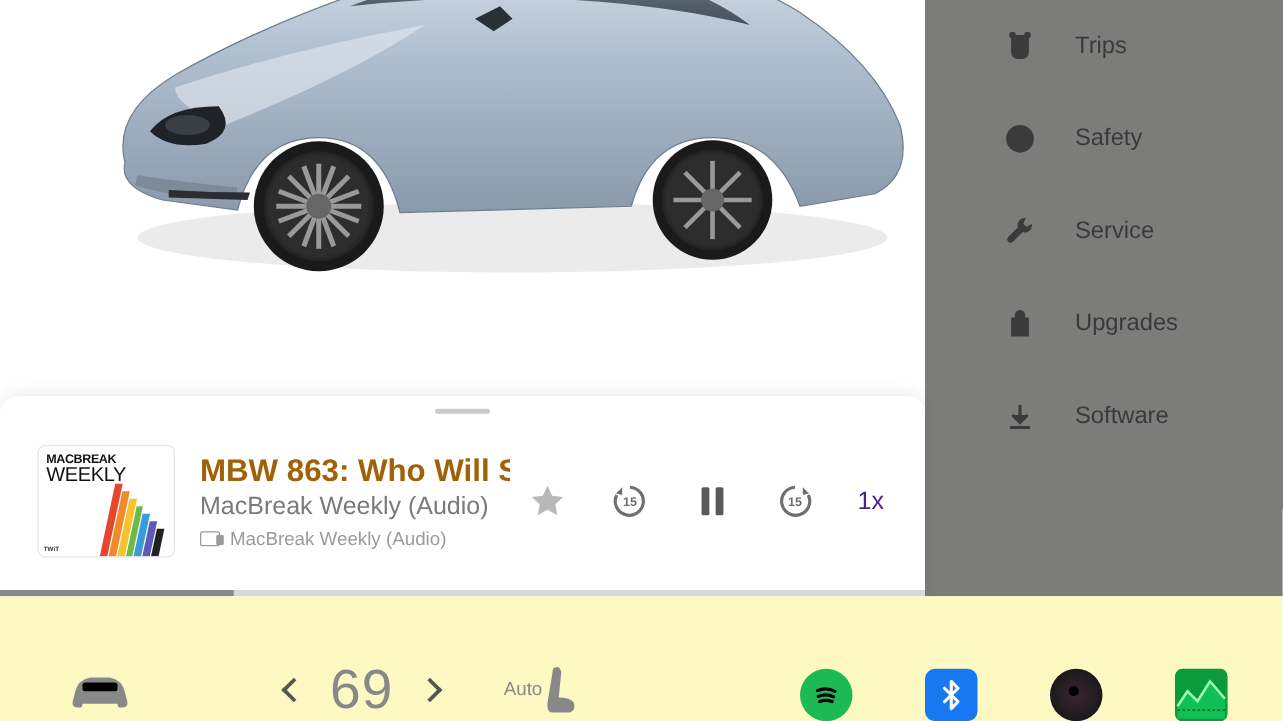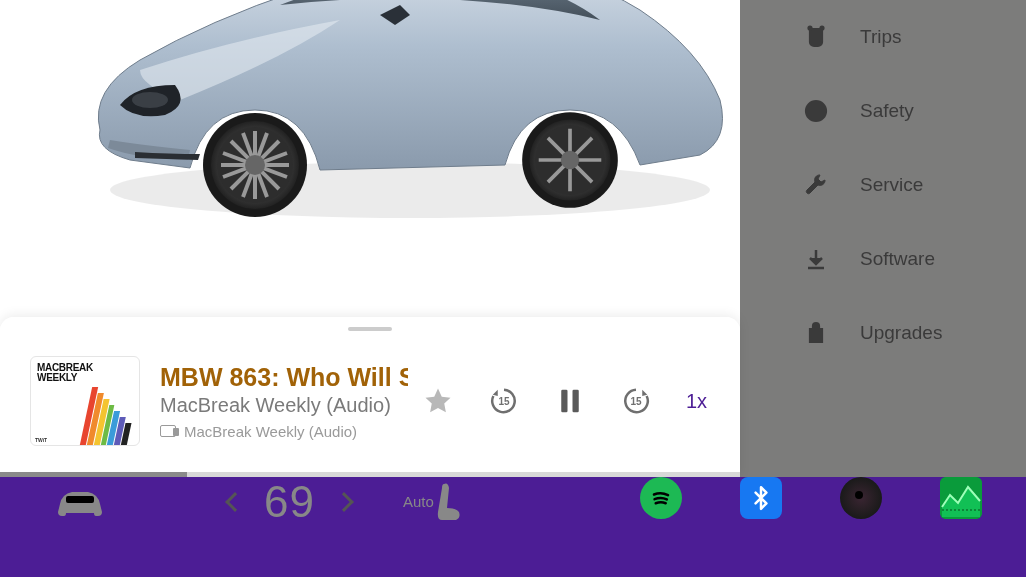--- a/index.html
+++ b/index.html
@@ -9,37 +9,37 @@
   .sidebar { position: absolute; left: 740px; top: 0; width: 286px; height: 477px; background: #9f9e9d; padding-top: 0; }
   .sidebar-overlay { position: absolute; left: 740px; top: 0; width: 286px; height: 477px; background: rgba(60,60,60,0.35); pointer-events: none; }
   .sidebar-item { display: flex; align-items: center; height: 74px; padding-left: 62px; color: #3a3a3a; font-size: 19px; font-weight: 500; cursor: pointer; }
   .sidebar-item .icon { width: 28px; height: 28px; margin-right: 30px; display: flex; align-items: center; justify-content: center; }
   .sidebar-item .icon svg { width: 24px; height: 24px; fill: #3a3a3a; stroke: #3a3a3a; }
   .media-panel { position: absolute; left: 0; bottom: 100px; width: 740px; height: 160px; background: rgba(255,255,255,0.96); border-top-left-radius: 14px; border-top-right-radius: 14px; box-shadow: 0 -2px 12px rgba(0,0,0,0.08); }
   .grab-handle { position: absolute; top: 10px; left: 50%; transform: translateX(-50%); width: 44px; height: 4px; background: #ccc; border-radius: 3px; }
   .media-row { position: absolute; top: 34px; left: 30px; right: 18px; height: 100px; display: flex; align-items: center; }
   .album-art { width: 110px; height: 90px; border-radius: 6px; background: #fff; border: 1px solid #e5e5e5; position: relative; overflow: hidden; flex-shrink: 0; }
   .album-art .aw1 { position: absolute; top: 6px; left: 6px; font-size: 10px; font-weight: 800; color: #111; line-height: 1; letter-spacing: -0.3px; }
-  .album-art .aw2 { position: absolute; top: 16px; left: 6px; font-size: 10px; font-weight: 700; color: #111; line-height: 1; letter-spacing: -0.3px; }
+  .album-art .aw2 { position: absolute; top: 16px; left: 6px; font-size: 16px; font-weight: 400; color: #111; line-height: 1; letter-spacing: -0.3px; }
   .stripes { position: absolute; bottom: 0; right: 6px; width: 48px; height: 58px; display: flex; align-items: flex-end; transform: skewX(-12deg); }
   .stripes div { width: 6px; margin-left: 1px; }
   .twit { position: absolute; bottom: 2px; left: 4px; font-size: 5px; font-weight: 700; color: #333; }
   .track-info { margin-left: 20px; width: 248px; overflow: hidden; flex-shrink: 0; }
   .track-title { font-size: 25px; font-weight: 600; color: #a16207; white-space: nowrap; overflow: hidden; }
   .track-artist { font-size: 20px; font-weight: 500; color: #7a7a7a; margin-top: 2px; white-space: nowrap; }
   .track-source { font-size: 15px; color: #9a9a9a; margin-top: 6px; display: flex; align-items: center; white-space: nowrap; }
   .track-source .srcicon { width: 16px; height: 12px; border: 1.5px solid #9a9a9a; border-radius: 2px; margin-right: 8px; position: relative; }
   .track-source .srcicon::after { content: ''; position: absolute; right: -4px; top: 2px; width: 6px; height: 8px; background: #9a9a9a; border-radius: 1px; }
   .media-controls { display: flex; align-items: center; gap: 34px; margin-left: auto; }
   .mctrl { width: 32px; height: 32px; display: flex; align-items: center; justify-content: center; color: #737373; cursor: pointer; }
   .mctrl svg { width: 30px; height: 30px; }
   .speed-ctrl { font-size: 20px; font-weight: 500; color: #4c1d95; cursor: pointer; min-width: 36px; text-align: left; }
   .progress-track { position: absolute; left: 0; bottom: 0; width: 100%; height: 5px; background: #d8d8d8; }
   .progress-fill { height: 100%; background: #8a8a8a; width: 25.3%; }
-  .bottom-bar { position: absolute; left: 0; bottom: 0; width: 1026px; height: 100px; background: #4c1d95; display: flex; align-items: flex-start; gap: 16px; }
+  .bottom-bar { position: absolute; left: 0; bottom: 0; width: 1026px; height: 100px; background: #fef9c3; display: flex; align-items: flex-end; gap: 16px; }
   .bb-left { display: flex; align-items: center; padding-left: 52px; }
   .car-btn { width: 56px; height: 36px; cursor: pointer; }
   .temp-block { display: flex; align-items: center; margin-left: 120px; gap: 22px; }
   .chev { width: 14px; height: 14px; border: solid #555; border-width: 0 3px 3px 0; padding: 4px; cursor: pointer; }
   .chev.left { transform: rotate(135deg); }
   .chev.right { transform: rotate(-45deg); }
   .temp-val { font-size: 44px; font-weight: 300; color: #888; letter-spacing: 1px; }
   .seat-block { margin-left: 52px; display: flex; flex-direction: row; align-items: center; cursor: pointer; }
   .seat-label { font-size: 15px; color: #888; font-weight: 500; margin-bottom: 2px; }
   .seat-icon { width: 30px; height: 40px; }
@@ -144,36 +144,36 @@
   <div class="sidebar-item">
     <span class="icon">
       <svg viewBox="0 0 24 24">
           <path d="M21 7 A5 5 0 0 1 14 12 L6 20 A2 2 0 0 1 3 17 L11 9 A5 5 0 0 1 16 2 L14 6 L17 9 Z"></path>
         </svg>
     </span>
     <span>Service</span>
   </div>
   <div class="sidebar-item">
     <span class="icon">
+      <svg viewBox="0 0 24 24" fill="none" stroke-width="2.2">
+          <path d="M6 8 L6 21 L18 21 L18 8 Z"></path>
+          <path d="M9 8 V5 A3 3 0 0 1 15 5 V8"></path>
+        </svg>
+    </span>
+    <span>Upgrades</span>
+  </div>
+  <div class="sidebar-item">
+    <span class="icon">
       <svg viewBox="0 0 24 24" fill="none" stroke-width="2.5">
           <line x1="12" y1="3" x2="12" y2="17"></line>
           <path d="M6 11 L12 17 L18 11"></path>
           <line x1="4" y1="21" x2="20" y2="21"></line>
         </svg>
     </span>
     <span>Software</span>
-  </div>
-  <div class="sidebar-item">
-    <span class="icon">
-      <svg viewBox="0 0 24 24" fill="none" stroke-width="2.2">
-          <path d="M6 8 L6 21 L18 21 L18 8 Z"></path>
-          <path d="M9 8 V5 A3 3 0 0 1 15 5 V8"></path>
-        </svg>
-    </span>
-    <span>Upgrades</span>
   </div>
 </div>
 <div class="sidebar-overlay"></div>
 
 <div class="media-panel">
   <div class="grab-handle"></div>
   <div class="media-row">
     <div class="album-art">
       <div class="aw1">MACBREAK</div>
       <div class="aw2">WEEKLY</div>

